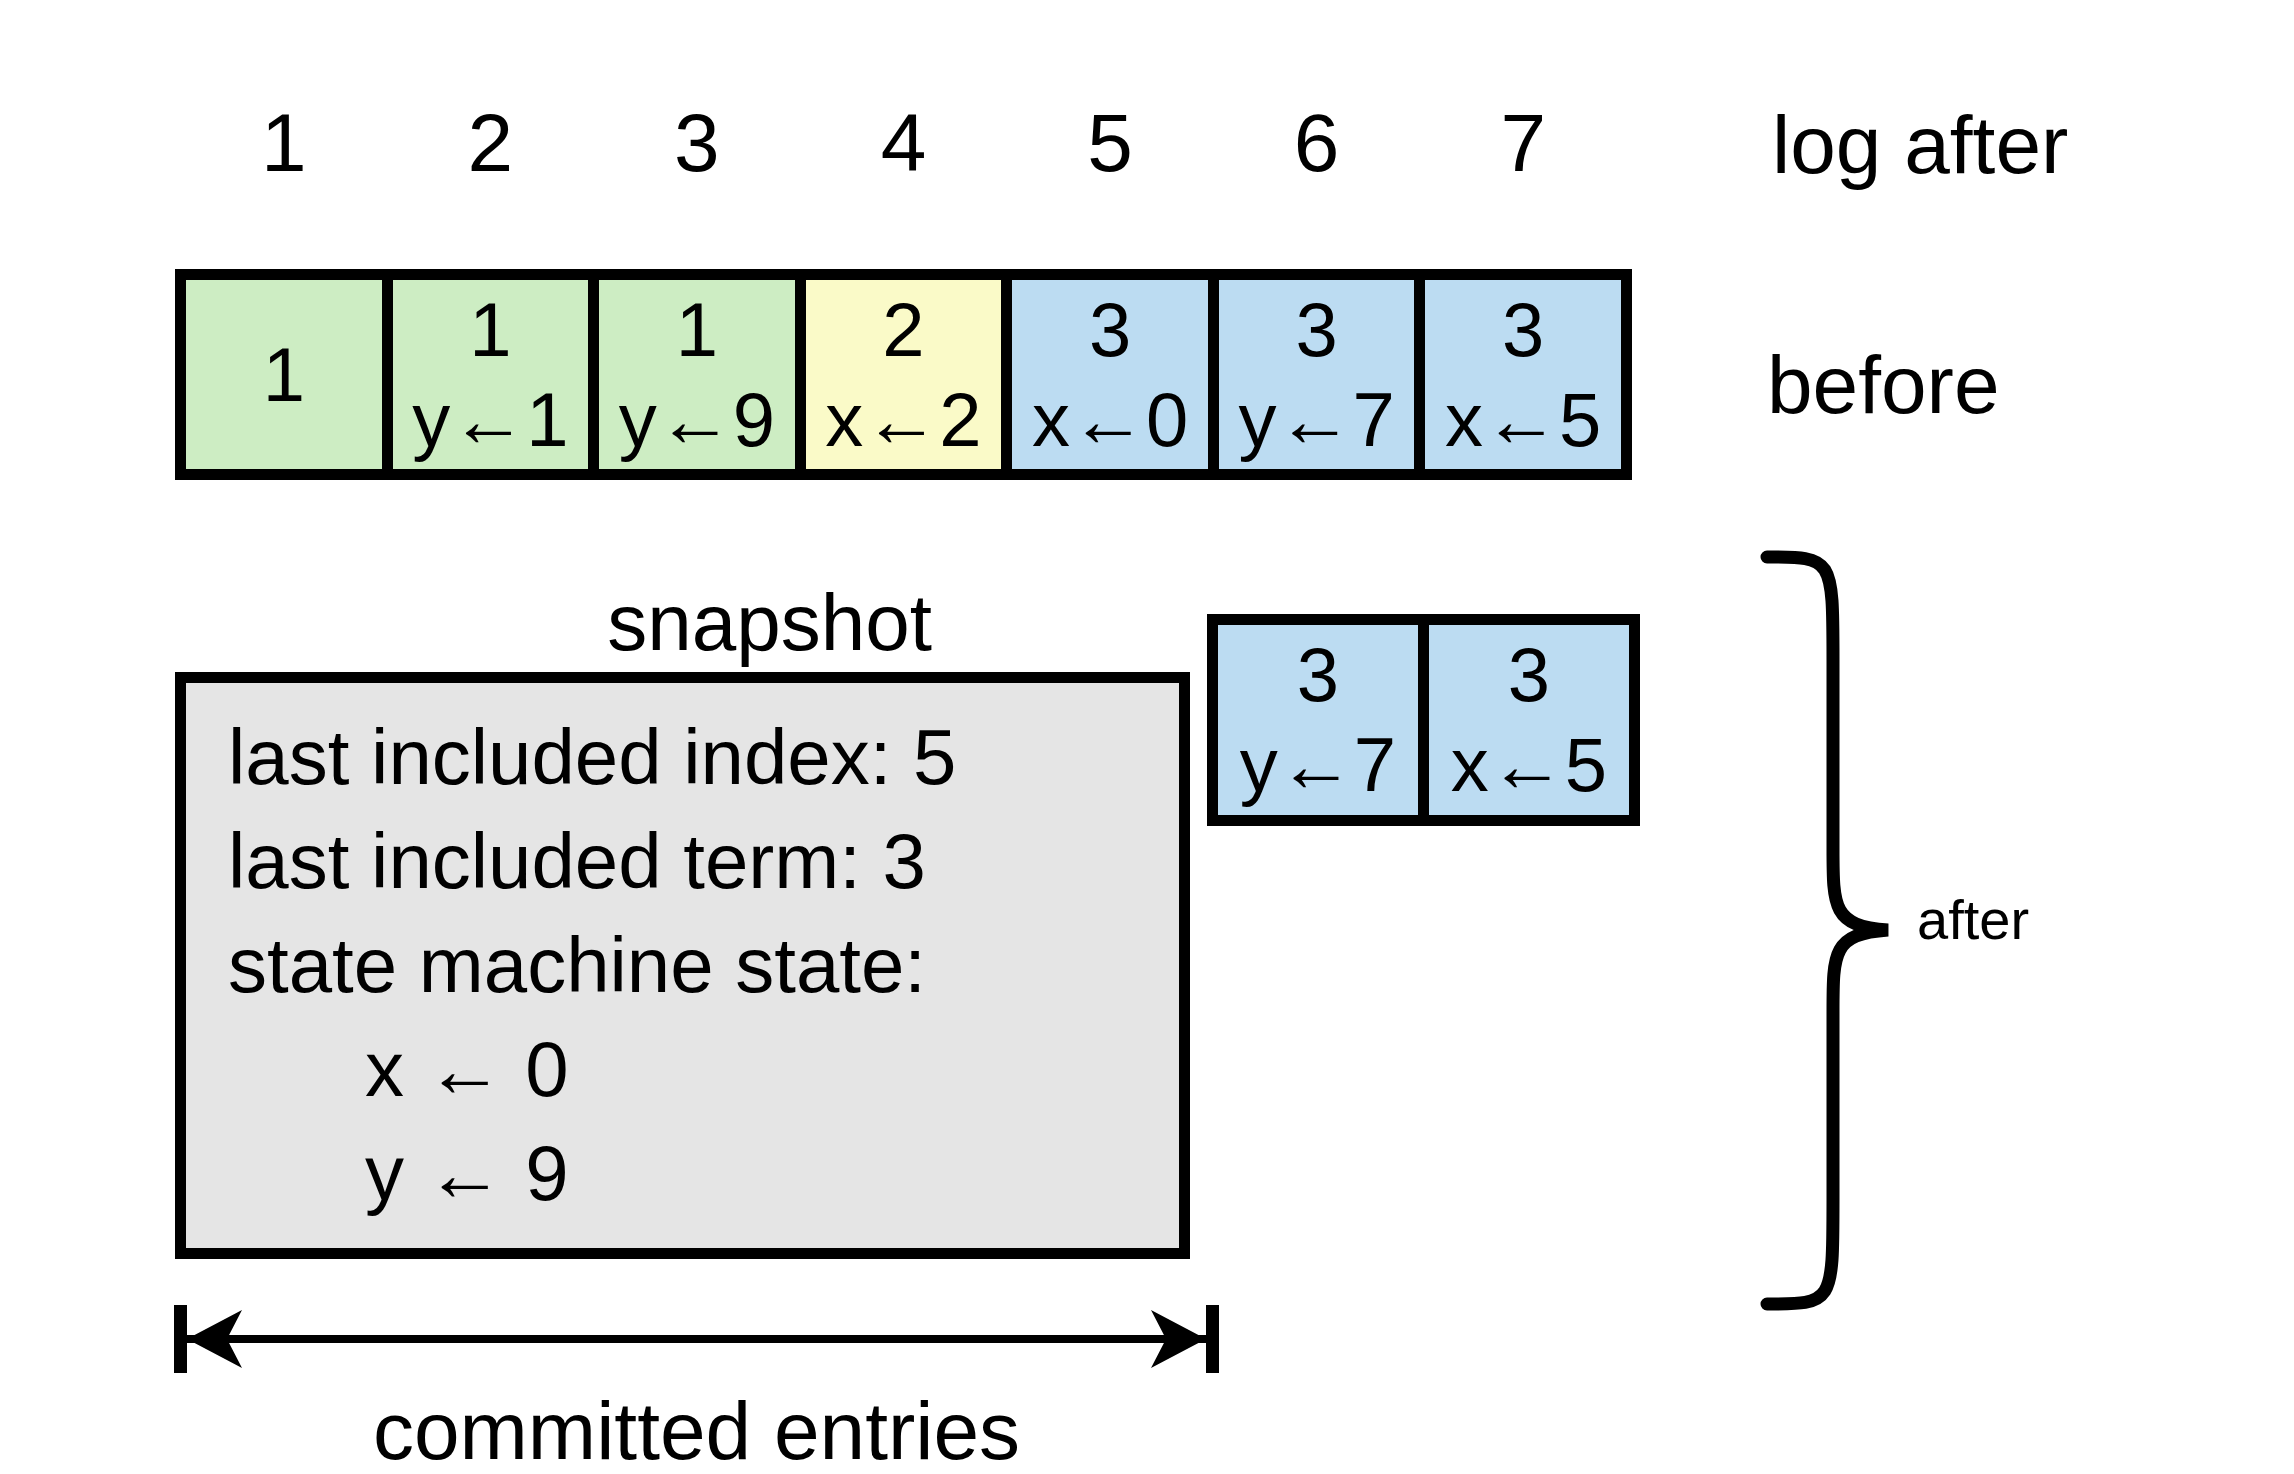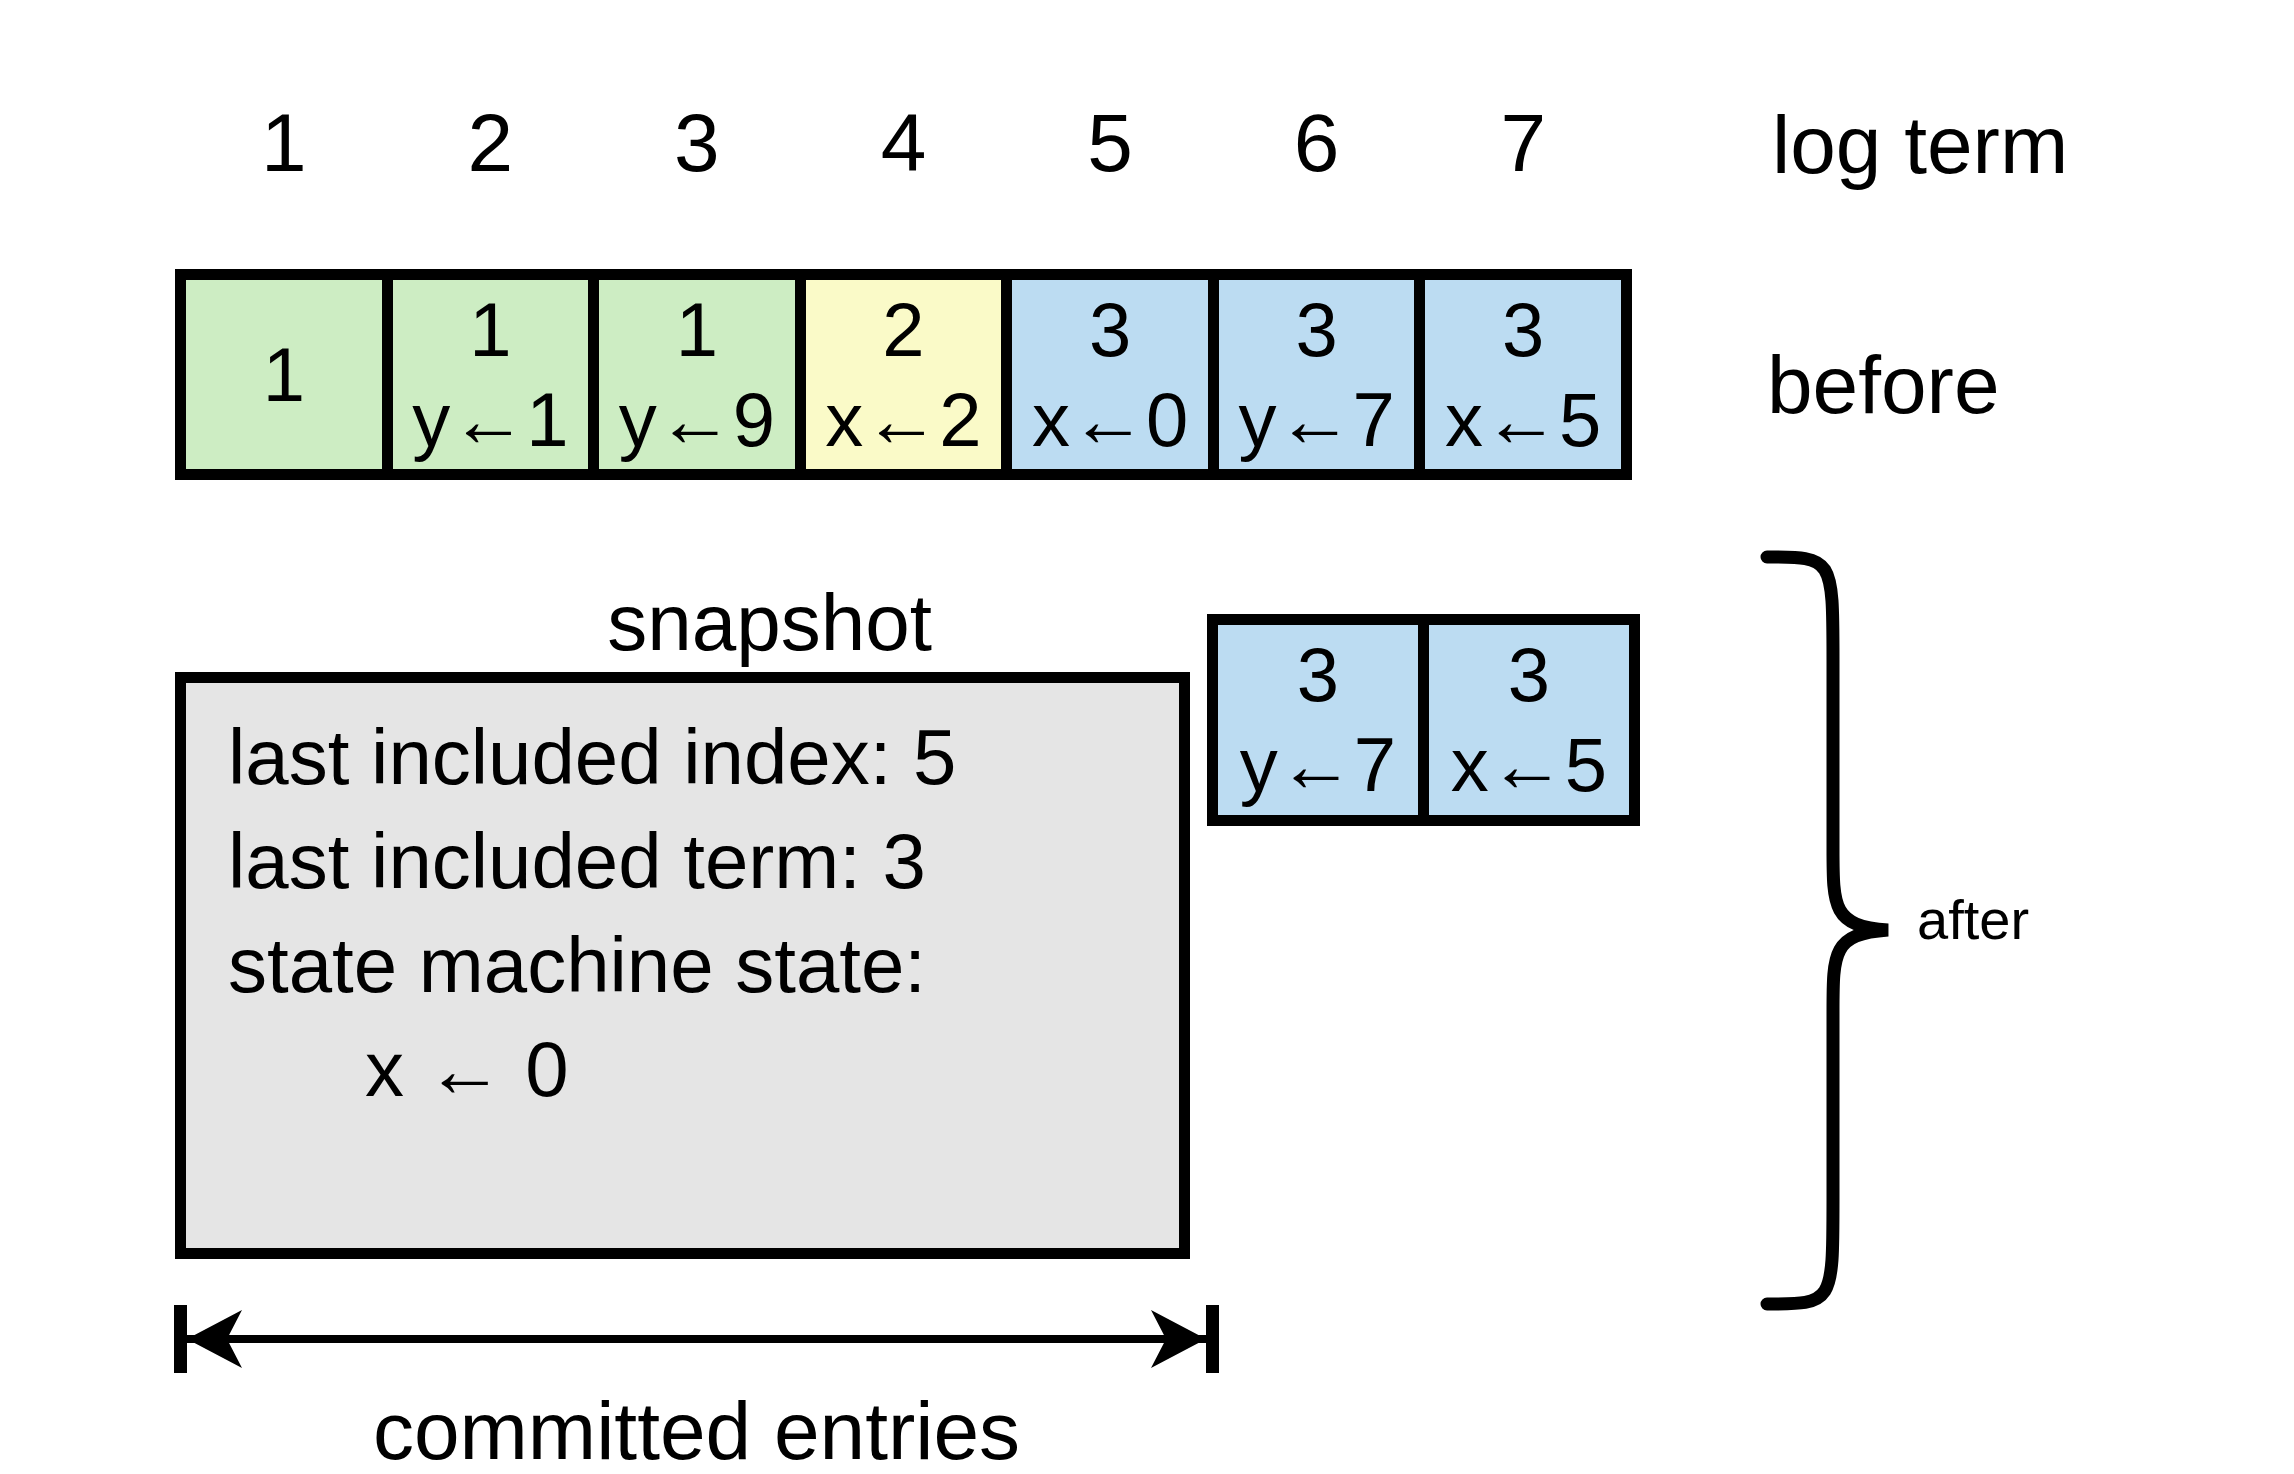--- a/index.html
+++ b/index.html
@@ -65,21 +65,21 @@
 
   <div class="abs index-row">
     <div class="index-cell">1</div>
     <div class="index-cell">2</div>
     <div class="index-cell">3</div>
     <div class="index-cell">4</div>
     <div class="index-cell">5</div>
     <div class="index-cell">6</div>
     <div class="index-cell">7</div>
   </div>
-  <div class="abs side-label" style="left:1772px;top:95px;">log term</div>
+  <div class="abs side-label" style="left:1772px;top:95px;">log after</div>
 
   <div class="abs log-row before-row">
     <div class="log-cell" style="background: rgb(205, 237, 195);">
       <div>1</div>
     </div>
     <div class="log-cell" style="background: rgb(205, 237, 195);">
       <div>1</div>
       <div>y←1</div>
     </div>
     <div class="log-cell" style="background: rgb(205, 237, 195);">
@@ -104,20 +104,21 @@
     </div>
   </div>
   <div class="abs side-label" style="left:1767px;top:335px;">before</div>
 
   <div class="abs snapshot-label">snapshot</div>
   <div class="abs snapshot-box" style="background: #e5e5e5;">
     <div class="snap-line">last included index: 5</div>
     <div class="snap-line">last included term: 3</div>
     <div class="snap-line">state machine state:</div>
     <div class="snap-line indent">x ← 0</div>
+    <div class="snap-line indent">y ← 9</div>
   </div>
 
   <div class="abs log-row after-row">
     <div class="log-cell" style="background: rgb(188, 220, 242);">
       <div>3</div>
       <div>y←7</div>
     </div>
     <div class="log-cell" style="background: rgb(188, 220, 242);">
       <div>3</div>
       <div>x←5</div>

